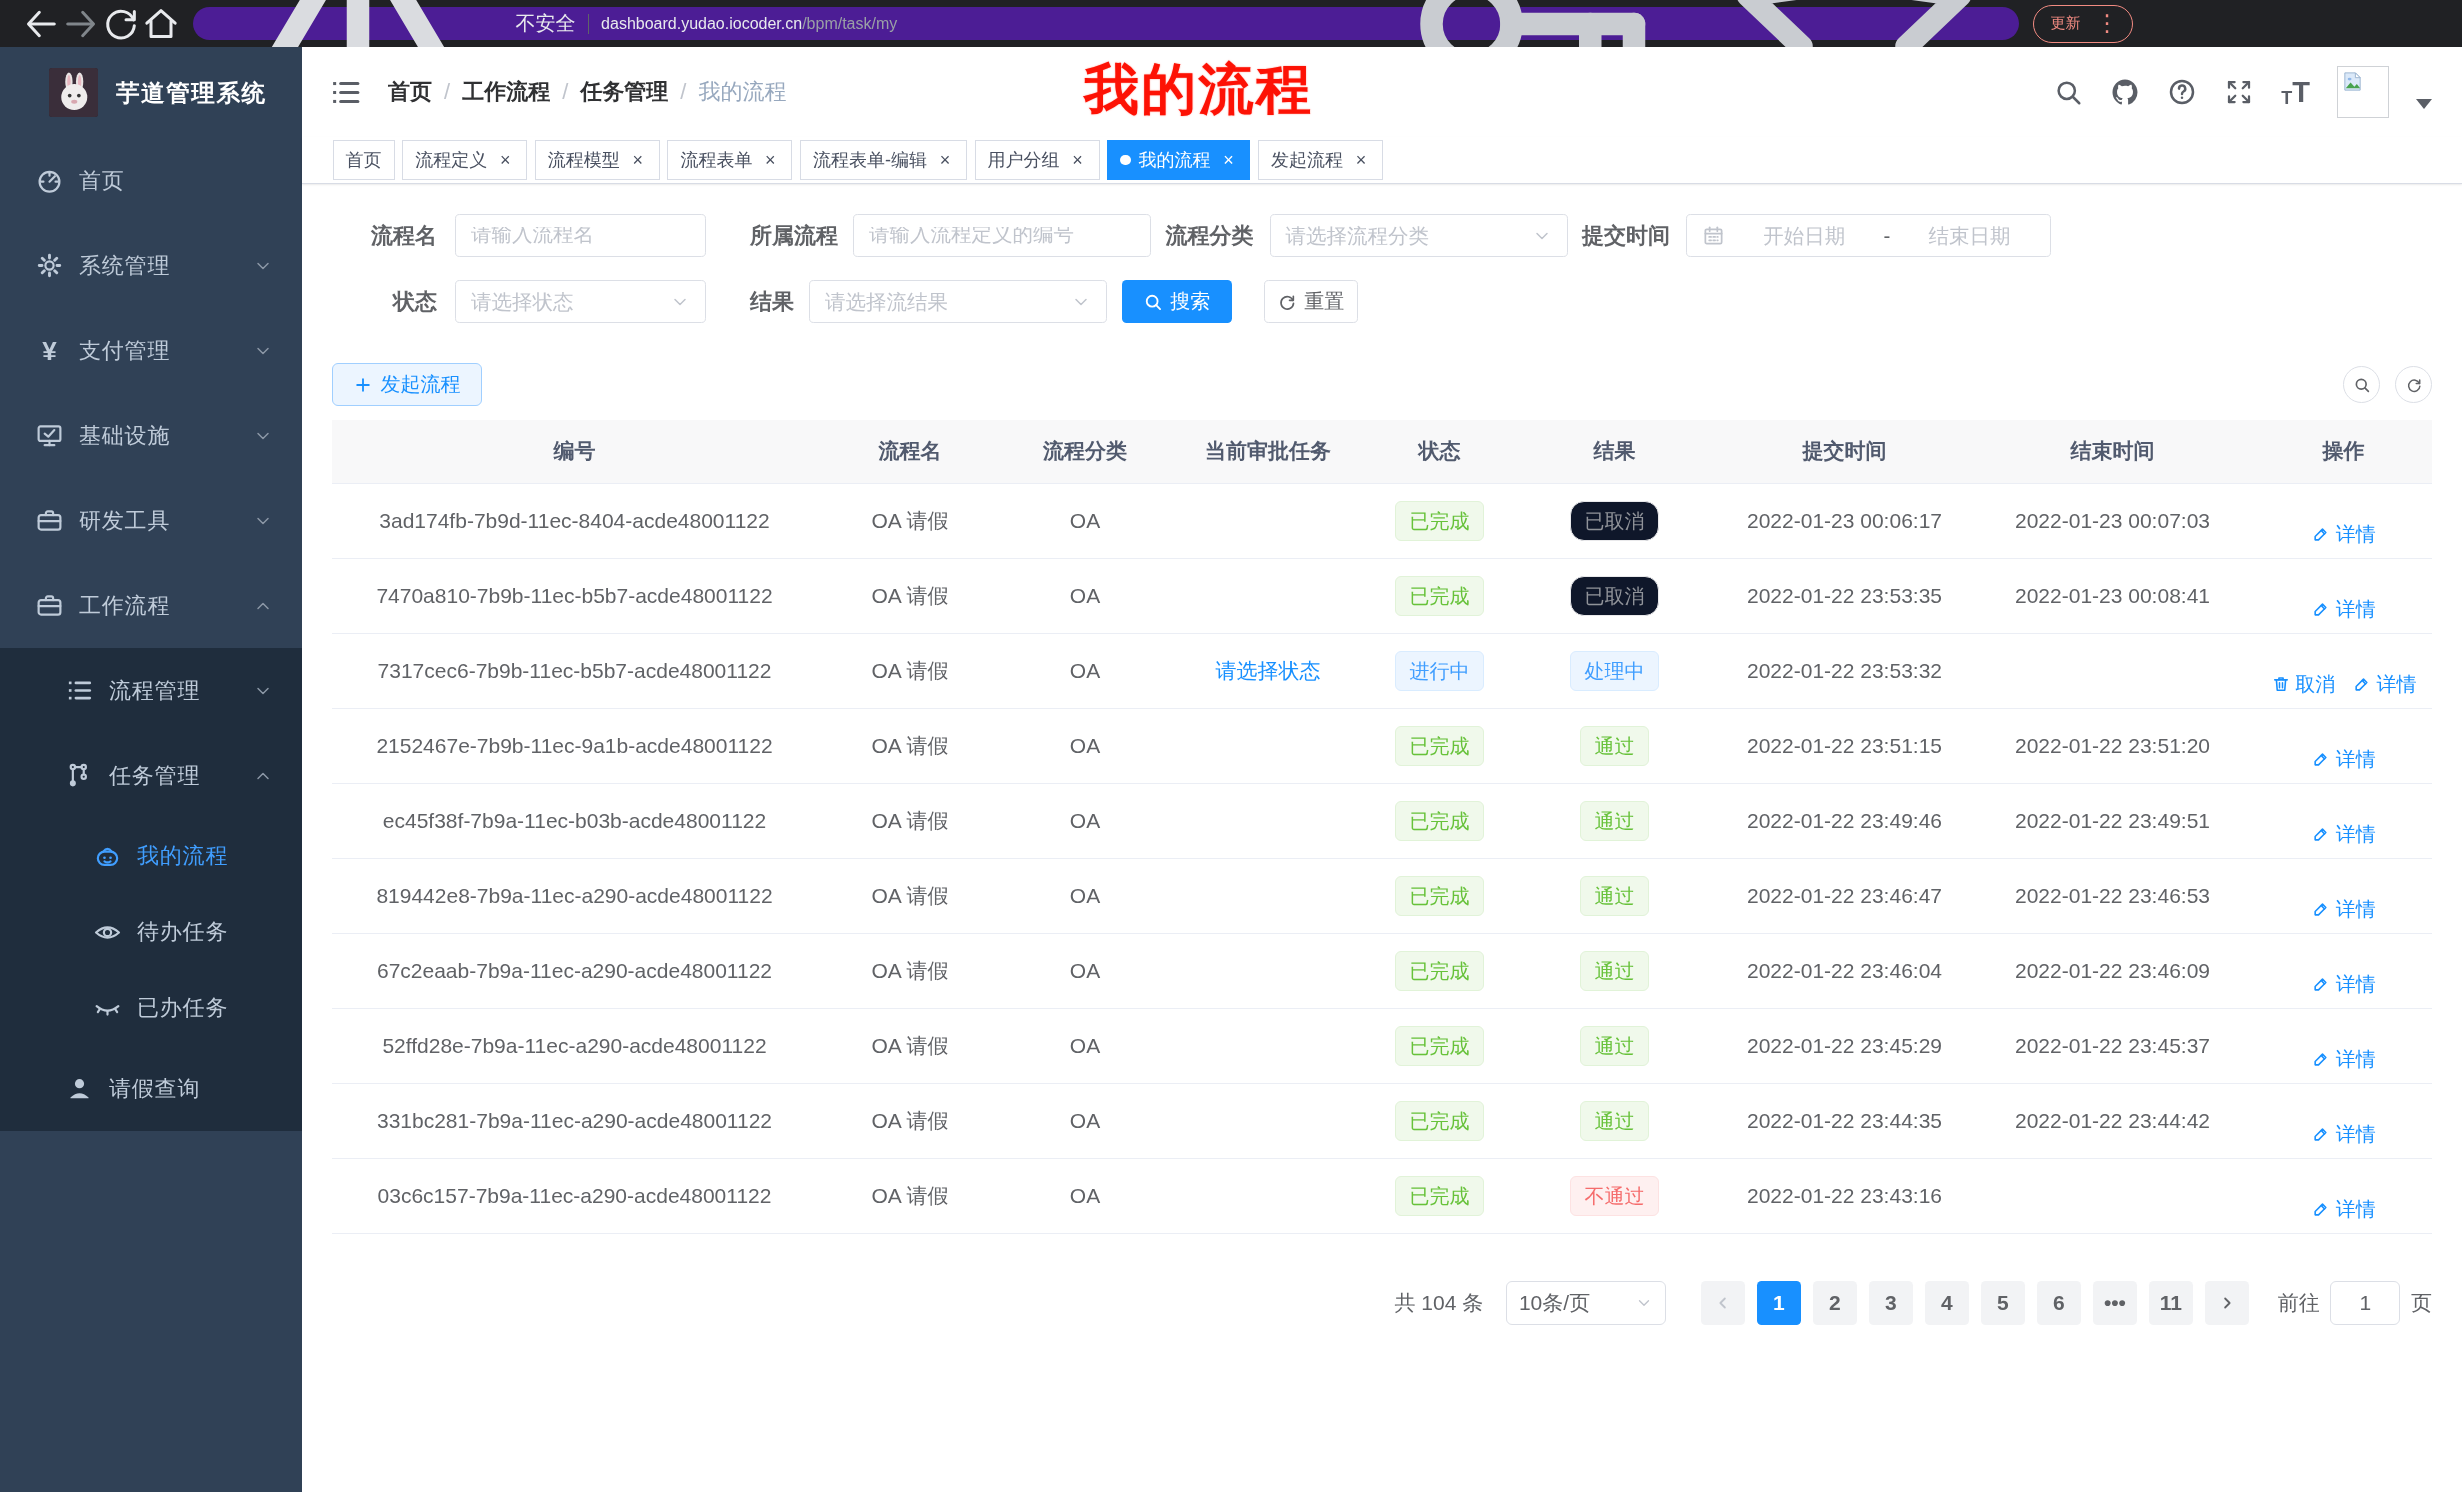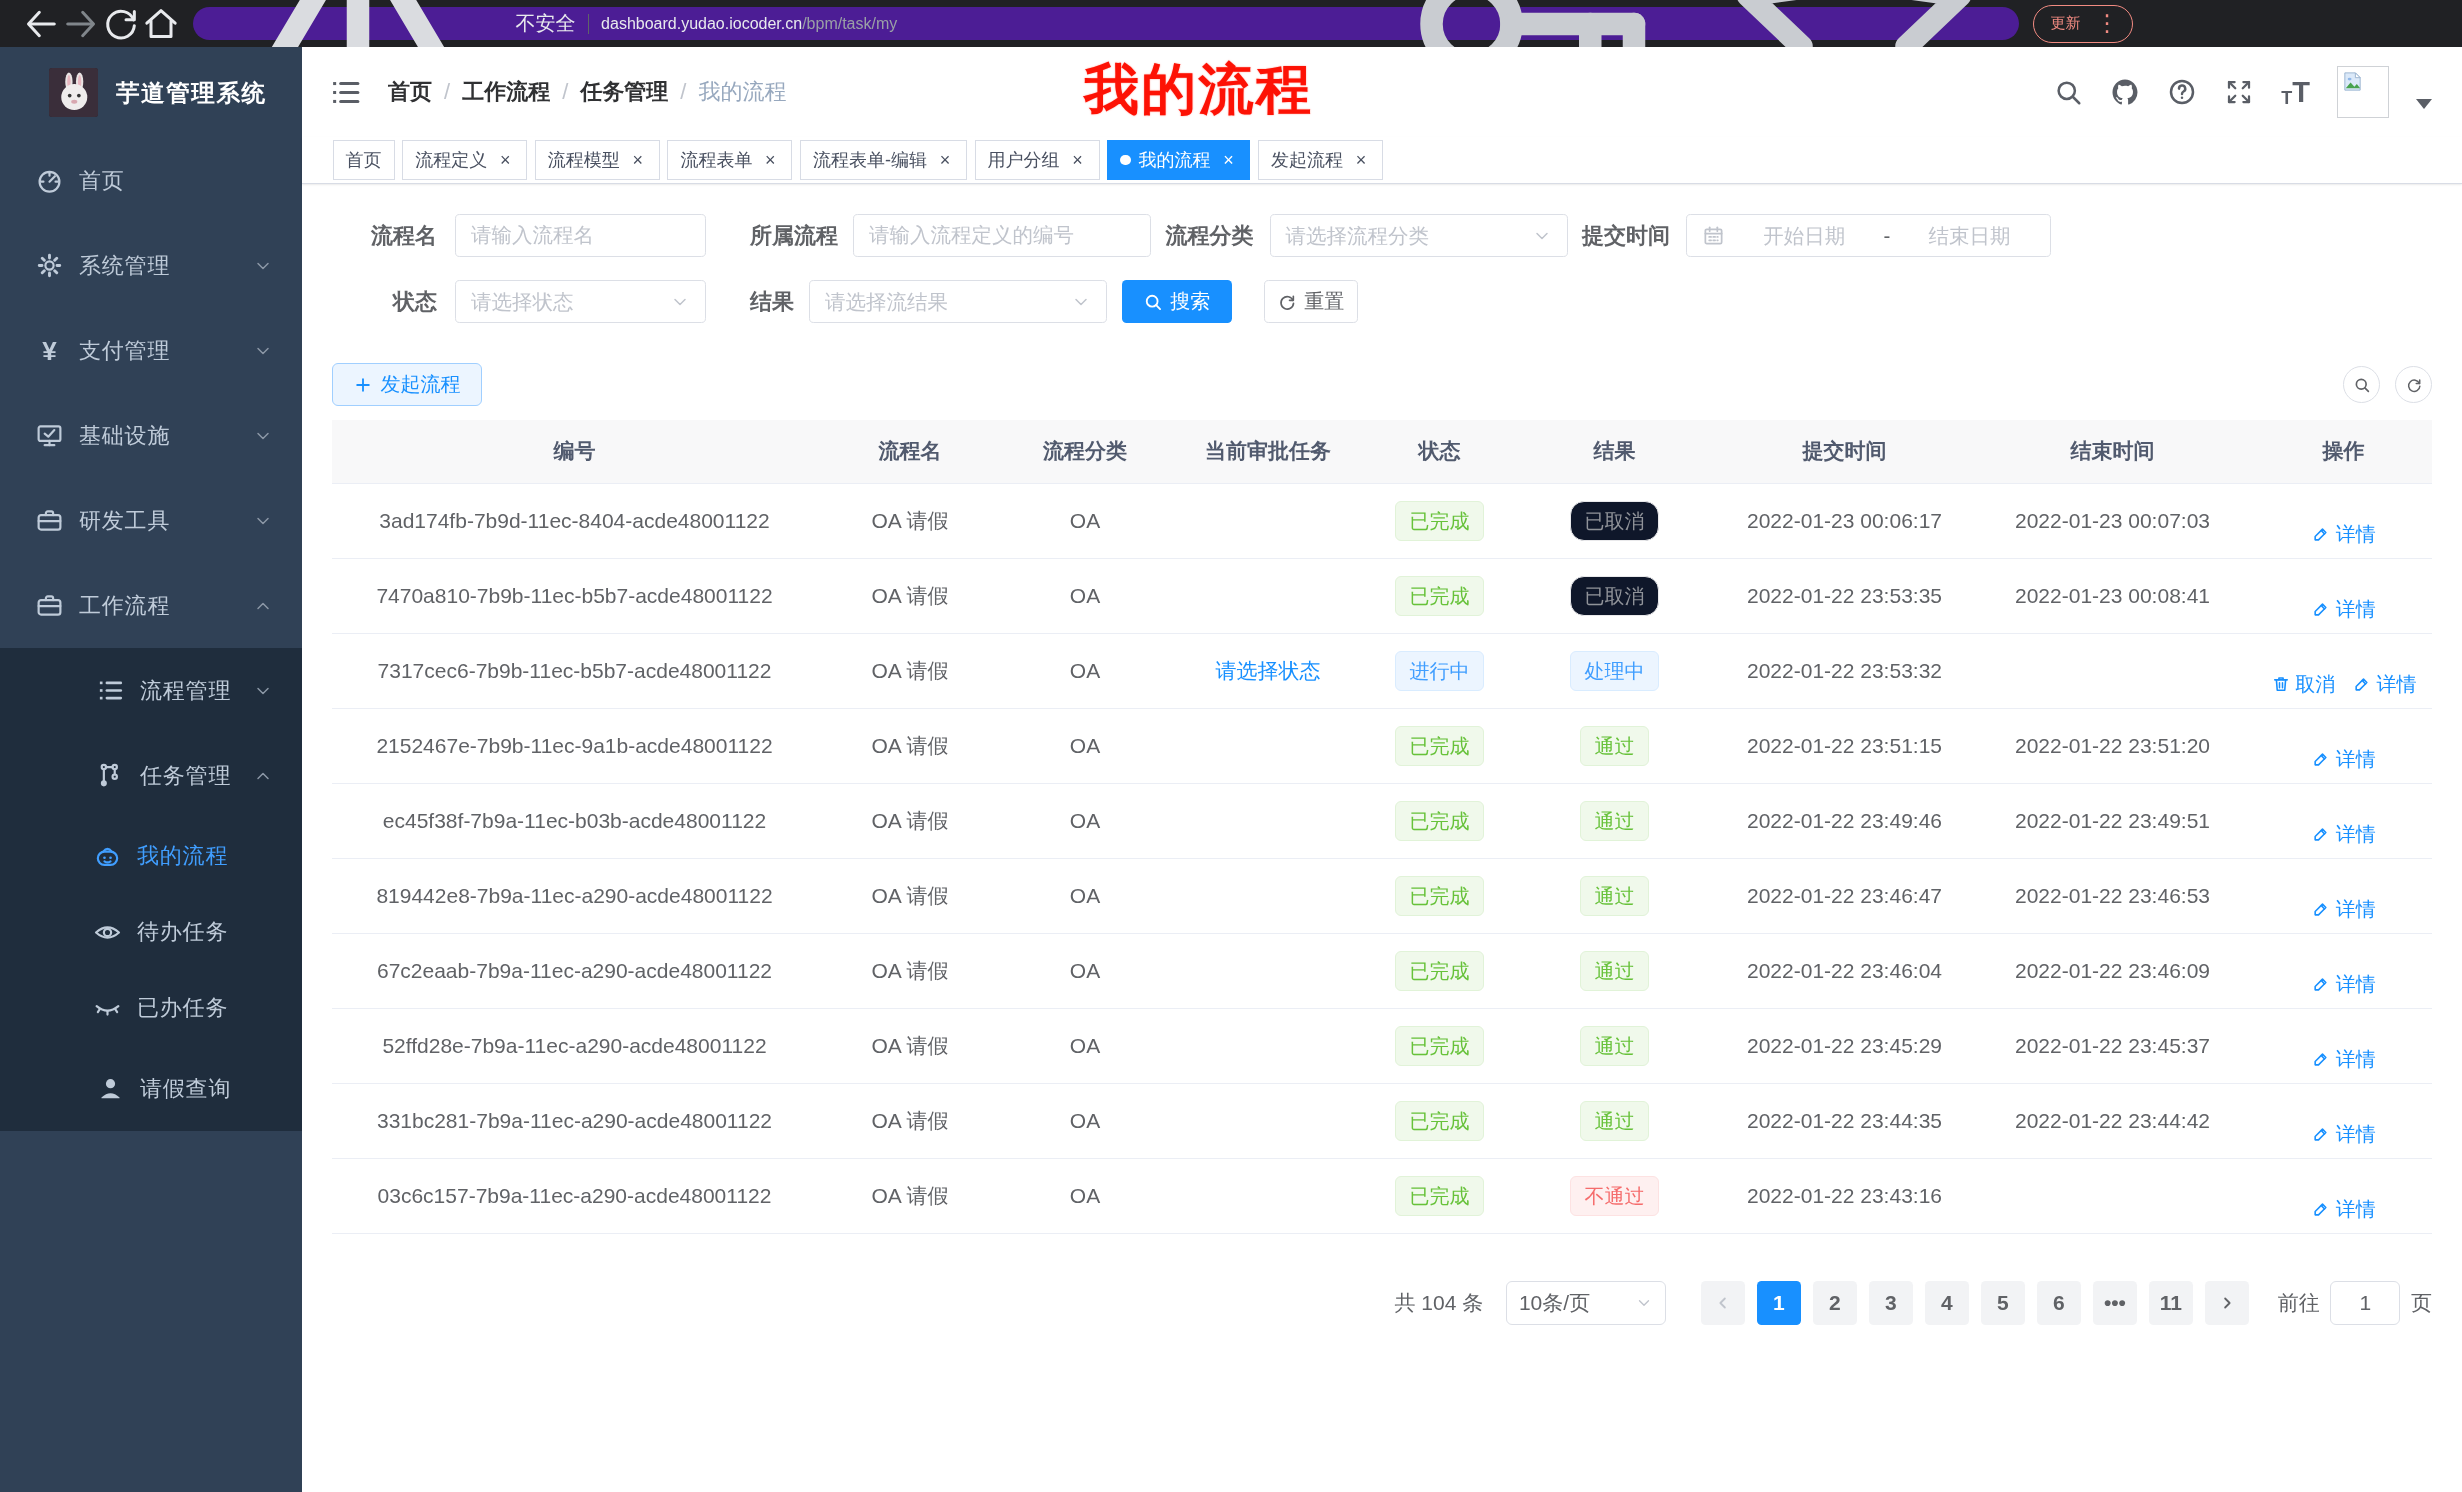--- a/index.html
+++ b/index.html
@@ -34,21 +34,21 @@
   .logo { height:91px; display:flex; align-items:center; padding-left:49px; gap:18px; }
   .logo-img { width:49px; height:49px; border-radius:3px; background:#2a2330; overflow:hidden; }
   .logo-title { color:#fff; font-size:23.6px; font-weight:bold; letter-spacing:1.5px; }
   .menu-item { height:85px; display:flex; align-items:center; position:relative; padding-left:35px; cursor:pointer; }
   .menu-item .micon { width:29px; height:29px; color:#bfcbd9; }
   .menu-item .micon svg { width:29px; height:29px; }
   .menu-item .mlabel { margin-left:15px; font-size:22px; color:#bfcbd9; letter-spacing:0.8px; }
   .menu-item .marrow { position:absolute; right:29px; color:#8b97a6; }
   .menu-item .marrow svg { width:20px; height:20px; }
   .submenu-block { background:#1f2d3d; }
-  .menu-item.lvl2 { padding-left:96px; }
+  .menu-item.lvl2 { padding-left:65px; }
   .menu-item.lvl3 { height:76px; padding-left:93px; }
   .menu-item.active .mlabel, .menu-item.active .micon { color:#409eff; }
 
   .main { flex:1; display:flex; flex-direction:column; background:#fff; position:relative; }
 
   
   .navbar { height:90px; display:flex; align-items:center; padding:0 30px 0 27px; background:#fff; }
   .hamburger { width:33px; height:33px; color:#5a5e66; }
   .hamburger svg { width:33px; height:33px; }
   .breadcrumb { margin-left:26px; display:flex; align-items:center; font-size:22px; }
@@ -78,21 +78,21 @@
   .tag-item .close { margin-left:9px; font-size:18px; width:18px; text-align:center; color:inherit; }
   .tag-item.active { background:#1890ff; border-color:#1890ff; color:#fff; }
 
   
   .content { flex:1; padding:30px; position:relative; }
   .frow { display:flex; align-items:center; margin-bottom:23px; }
   .flabel { font-size:22px; font-weight:bold; color:#606266; text-align:right; }
   .w138 { width:105px; margin-right:18px; }
   .finput, .fselect, .fdate { height:43px; border:0.8px solid #dcdfe6; border-radius:4.6px; display:flex;
     align-items:center; padding:0 15px; background:#fff; }
-  .finput input { border:none; outline:none; font-size:20px; width:100%; color:#4d7c0f; background:transparent;
+  .finput input { border:none; outline:none; font-size:15px; width:100%; color:#4d7c0f; background:transparent;
     font-family:inherit; }
   .finput input::placeholder, .ph { color:#c0c4cc; font-size:20.5px; }
   .fselect { justify-content:space-between; }
   .fselect .caret svg { width:20px; height:20px; color:#c0c4cc; }
   .fdate { justify-content:flex-start; gap:13.7px; }
   .fdate .cal svg { width:23px; height:23px; color:#c0c4cc; }
   .fdate .ph { flex:1; text-align:center; }
   .fdate .sep { color:#606266; font-size:20.5px; }
   .w330{ width:251px; } .w392{ width:298px; } .w480{ width:365px; }
   .ml58{ margin-left:44px; margin-right:15px; width:auto; } .ml19{ margin-left:14.5px; margin-right:16px; width:auto; }

